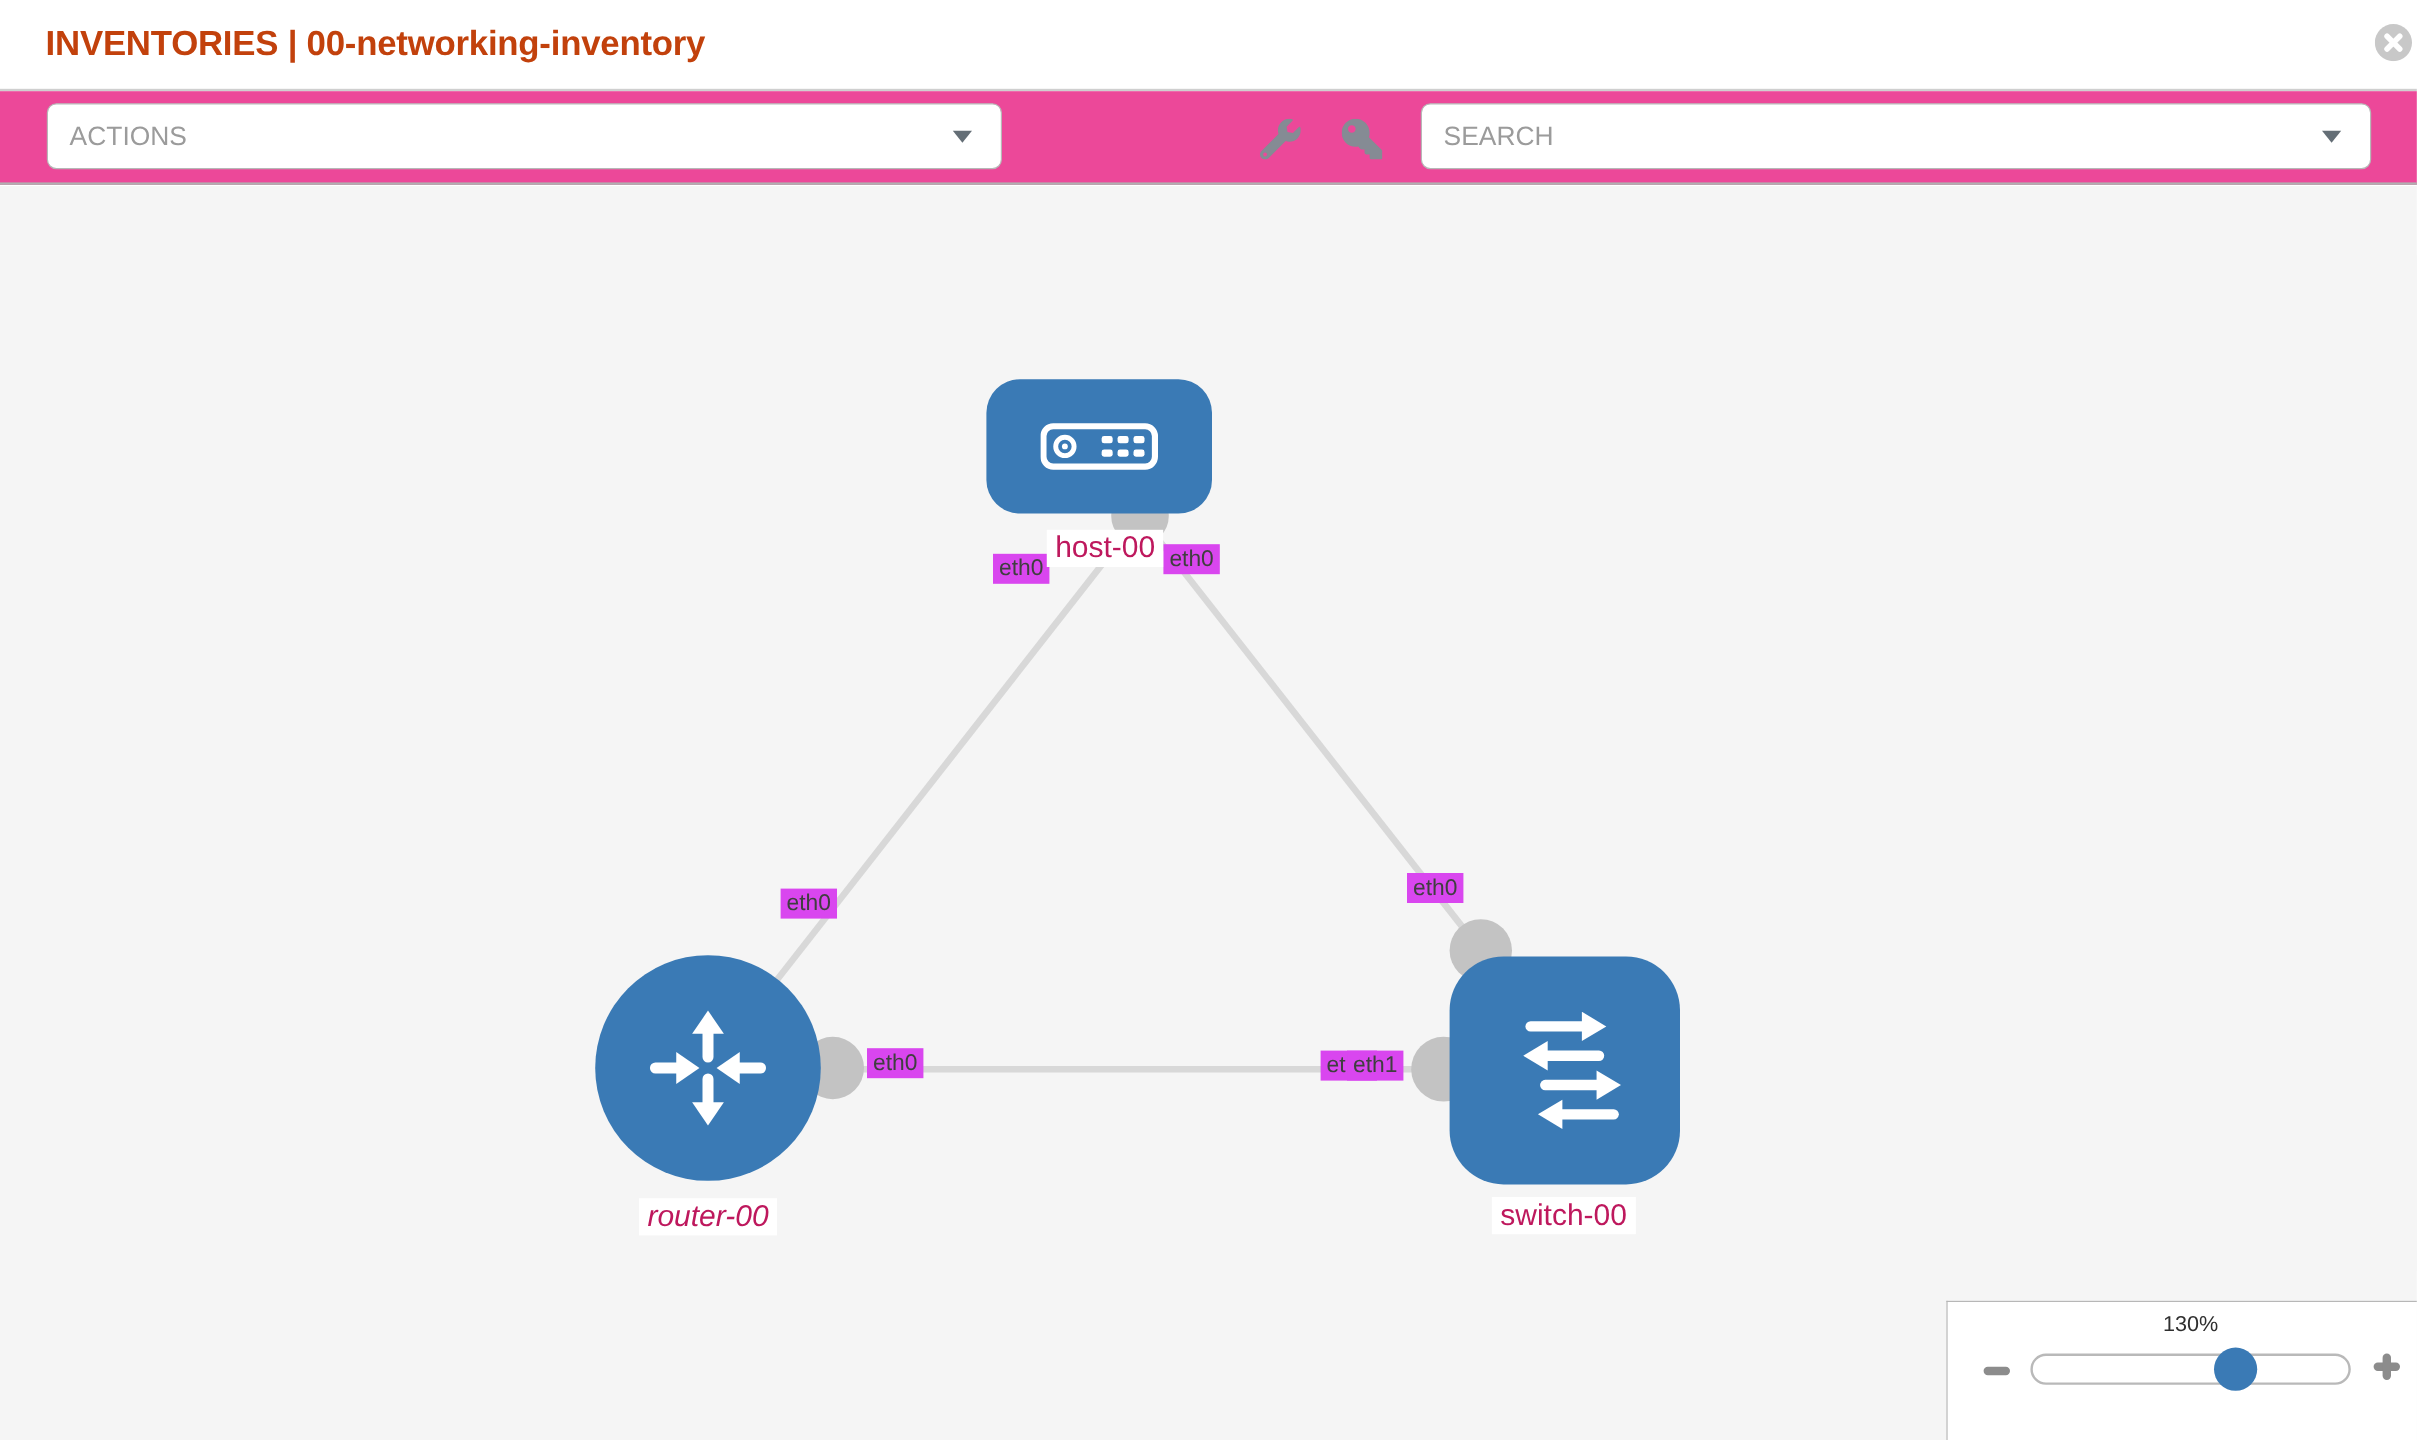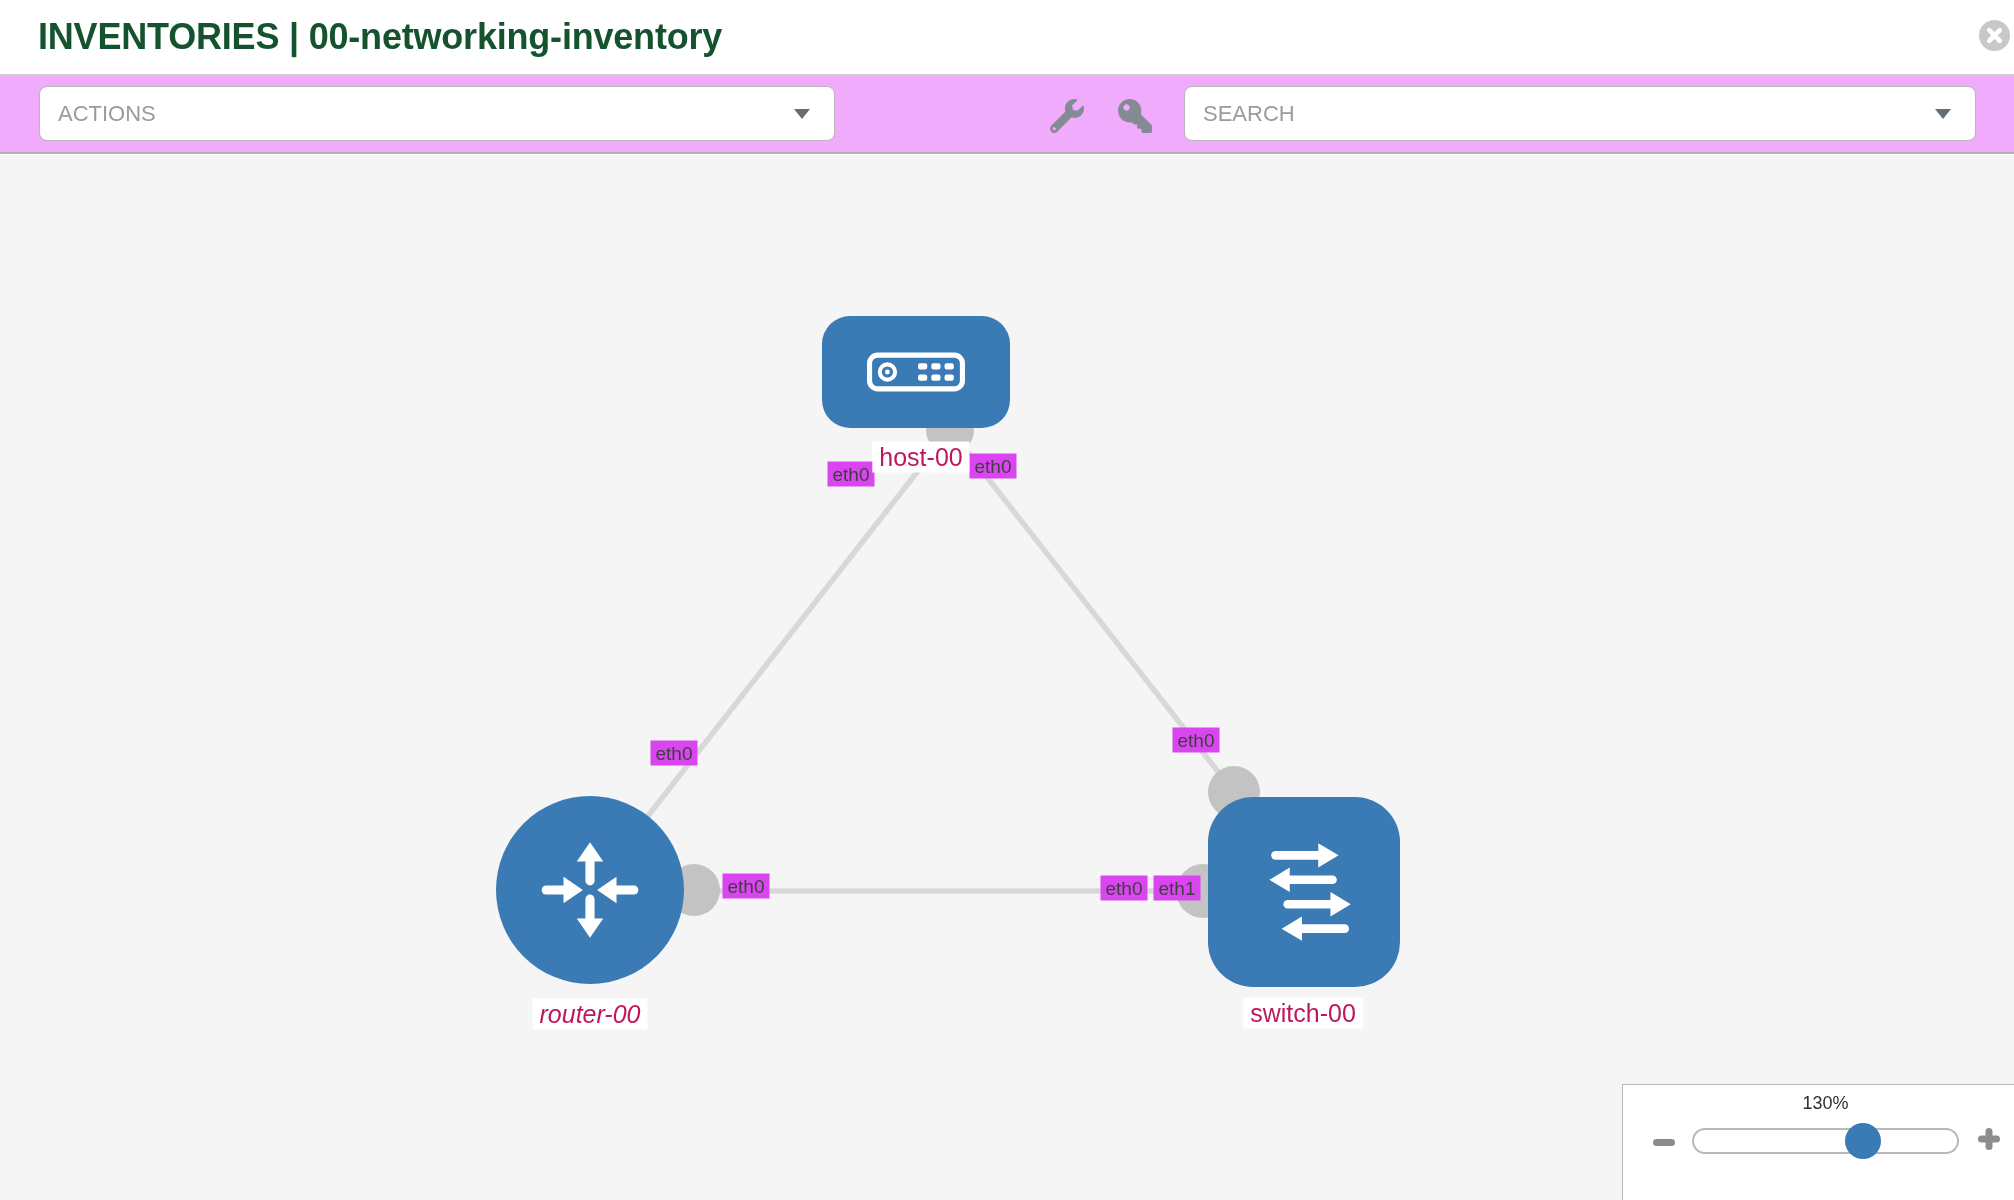--- a/index.html
+++ b/index.html
@@ -7,28 +7,28 @@
     width:2014px;height:1200px;overflow:hidden;position:relative;
     font-family:"Liberation Sans",sans-serif;background:#ffffff;
   }
   
   .header{
     position:absolute;left:0;top:0;width:2014px;height:76px;background:#ffffff;
     border-bottom:2px solid #cfcfcf;box-sizing:border-box;
     display:flex;align-items:center;
   }
   .page-title{
-    margin:0 0 0 38px;font-size:36px;font-weight:700;color:#14532d;letter-spacing:-0.2px;
+    margin:0 0 0 38px;font-size:29px;font-weight:700;color:#c2410c;letter-spacing:-0.2px;
   }
   .close-btn{
     position:absolute;right:4px;top:20px;width:31px;height:31px;cursor:pointer;
   }
   
   .toolbar{
-    position:absolute;left:0;top:76px;width:2014px;height:78px;background:#f0abfc;
+    position:absolute;left:0;top:76px;width:2014px;height:78px;background:#ec4899;
     border-bottom:2px solid #b0b0b0;box-sizing:border-box;
   }
   .select{
     position:absolute;top:10px;height:55px;background:#ffffff;
     border:1px solid #b7b7b7;border-radius:8px;box-sizing:border-box;
     display:flex;align-items:center;cursor:pointer;
   }
   .select-actions{left:39px;width:796px;}
   .select-search{left:1184px;width:792px;}
   .select-label{font-size:22px;color:#9b9b9b;padding-left:18px;flex:1;}
@@ -173,17 +173,17 @@
       <polygon points="34,92 54,80 54,104" stroke="none"></polygon>
     </g>
   </svg>
 </div>
     <div class="iface" style="left: 851px; top: 319px;">eth0</div>
     <div class="iface" style="left: 993px; top: 311px;">eth0</div>
     <div class="iface" style="left: 674px; top: 598px;">eth0</div>
     <div class="iface" style="left: 1196px; top: 585px;">eth0</div>
     <div class="iface" style="left: 746px; top: 731px;">eth0</div>
     <div class="iface" style="left: 1124px; top: 733px;">eth0</div>
-    <div class="iface" style="left: 1177px; top: 733px;">eth1</div>
+    <div class="iface" style="left: 1146px; top: 733px;">eth1</div>
     <div class="node-label" style="left: 921px; top: 302px;">host-00</div>
     <div class="node-label" style="left: 590px; top: 859px; font-style: italic;">router-00</div>
     <div class="node-label" style="left: 1303px; top: 858px; text-align: center;">switch-00</div>
   </div>
 
 </body></html>

